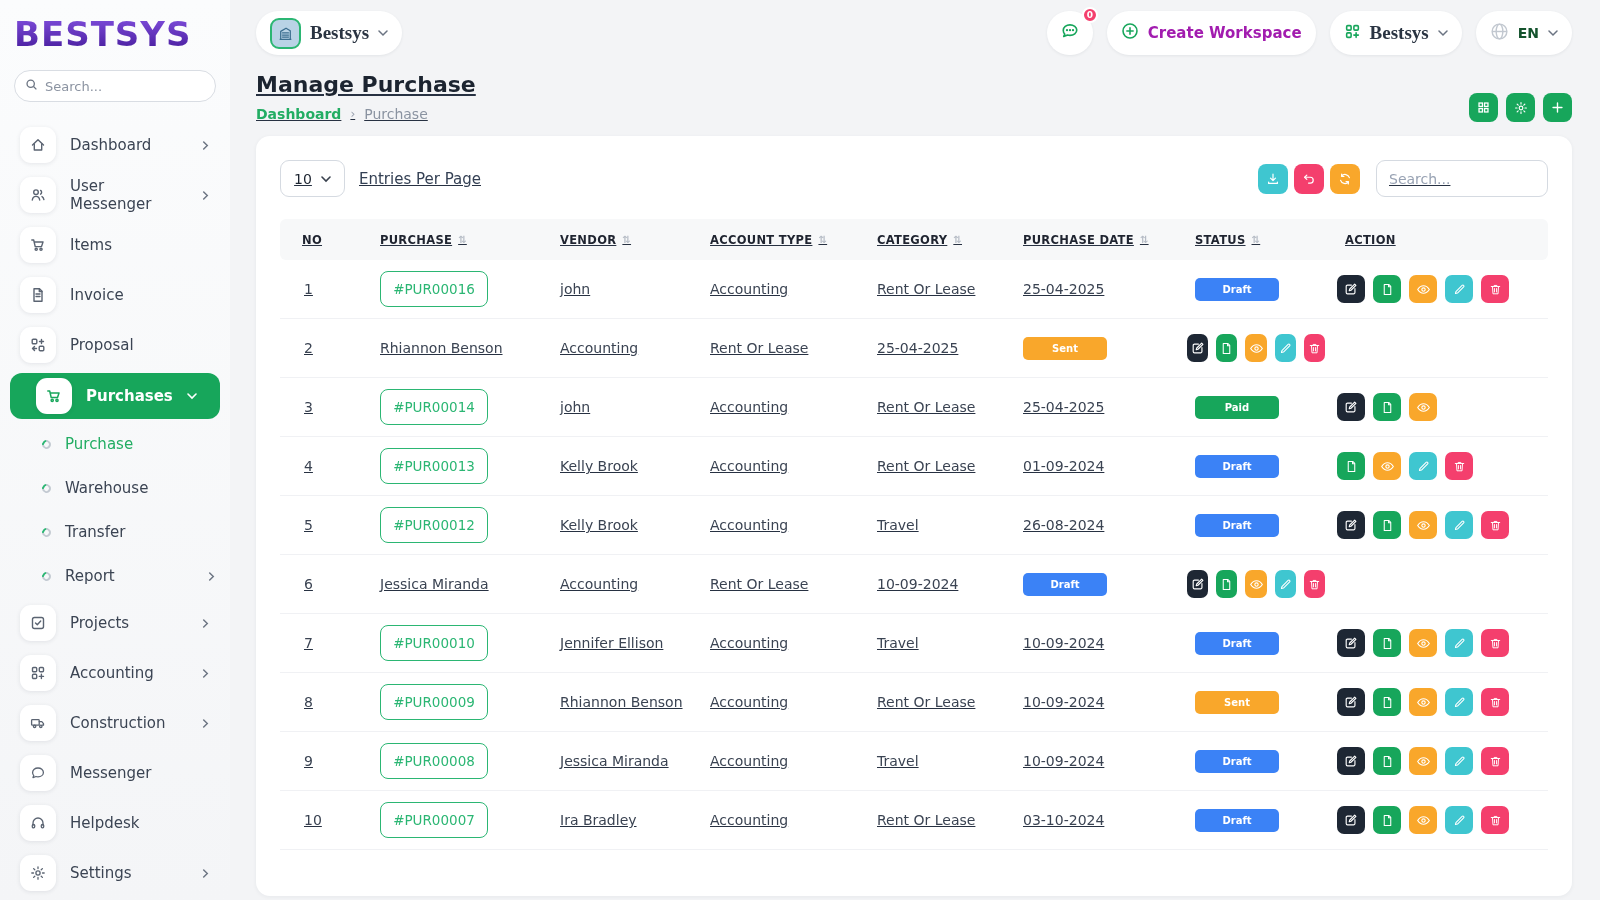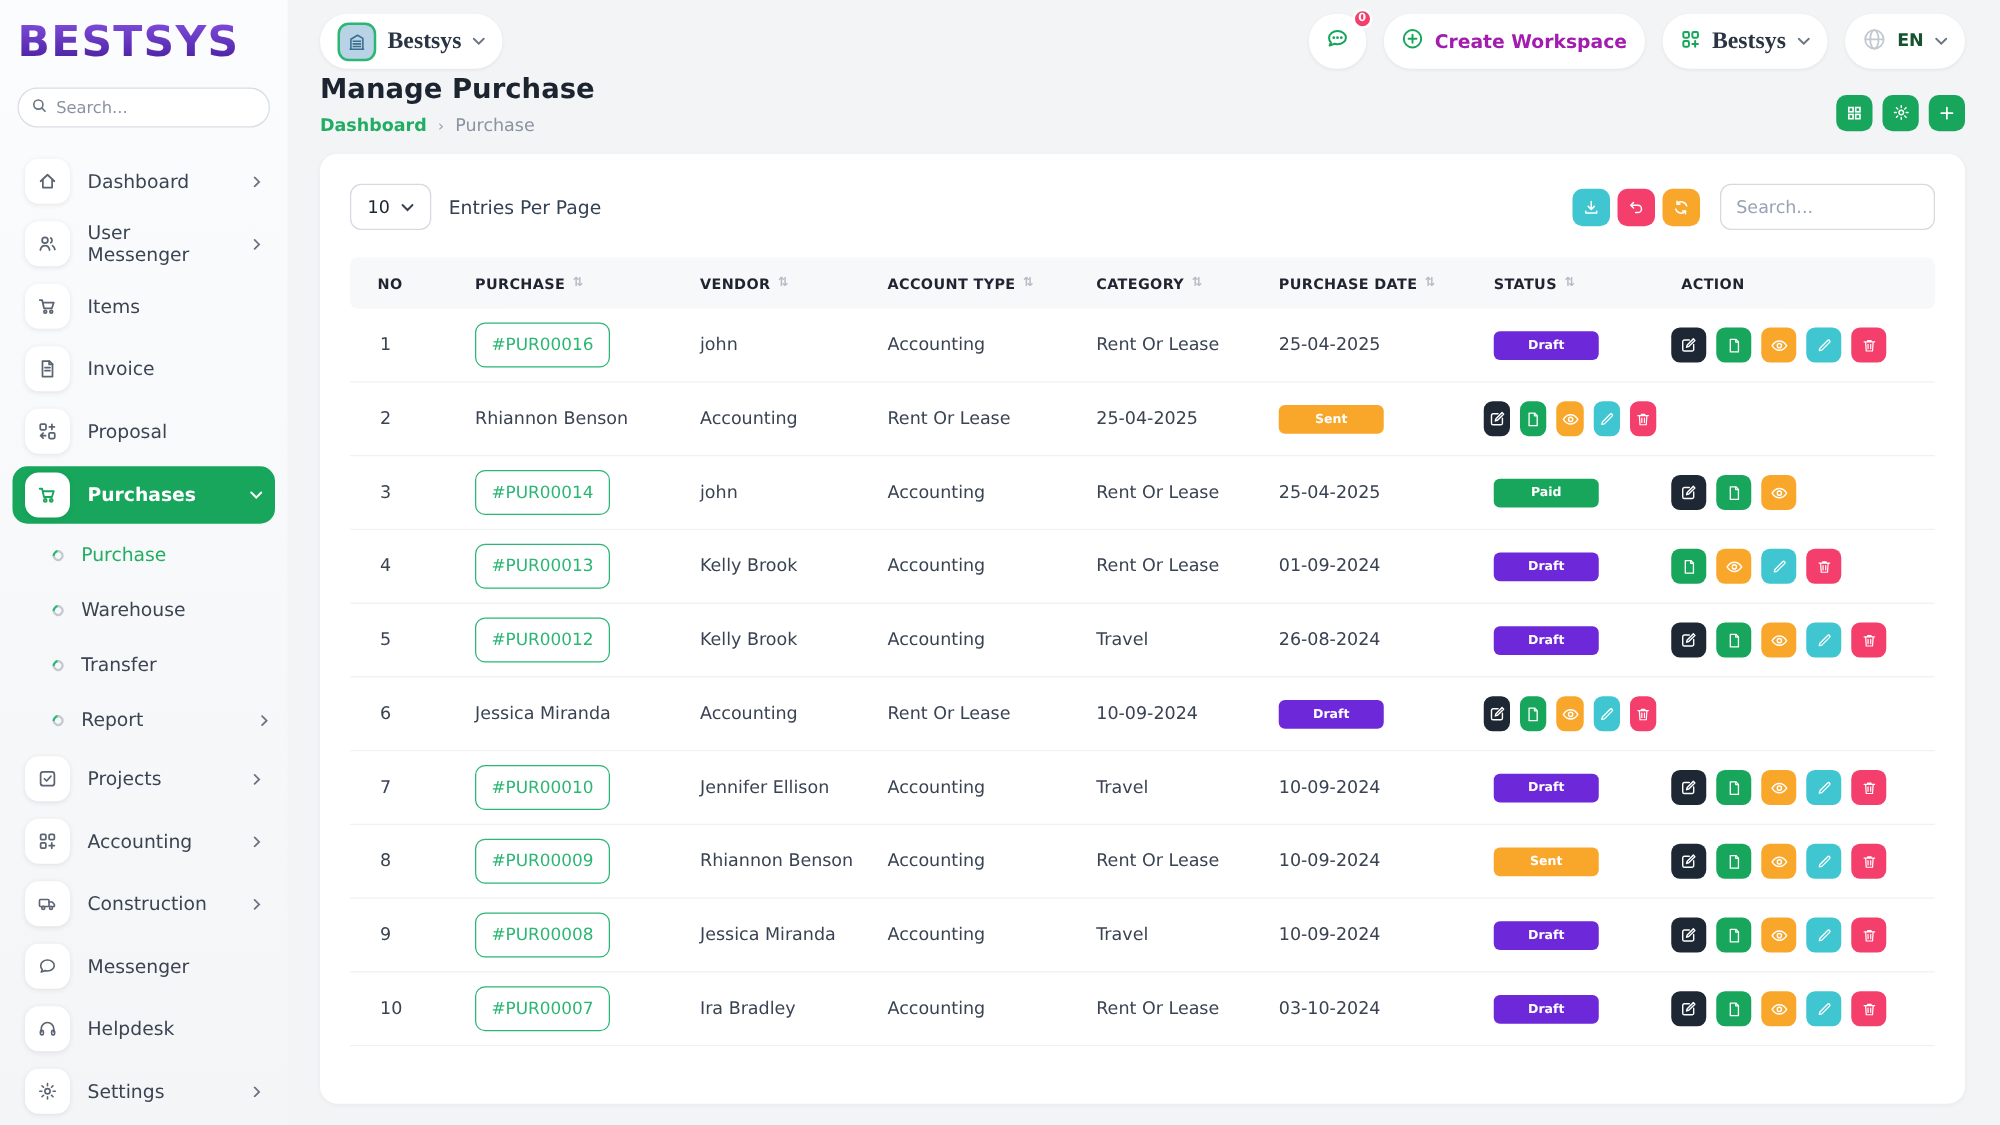--- a/index.html
+++ b/index.html
@@ -8,21 +8,21 @@
 
   
   .sidebar { width:230px; min-width:230px; height:100%; background:linear-gradient(180deg,#fbfcfd,#f4f5f7); padding:10px 14px; position:relative; }
   .logo { font-size:34px; font-weight:800; letter-spacing:1px; background:linear-gradient(180deg,#8a57e8,#3c1390); -webkit-background-clip:text; background-clip:text; color:transparent; line-height:48px; }
   .side-search { margin-top:12px; height:32px; background:#fff; border:1px solid #d9dde3; border-radius:16px; display:flex; align-items:center; padding:0 10px; gap:7px; color:#8b93a1; font-size:13px; }
   .menu { margin-top:18px; display:flex; flex-direction:column; }
   .mi { height:50px; display:flex; align-items:center; gap:14px; padding:0 6px; cursor:pointer; }
   .tile { width:36px; height:36px; background:#fff; border-radius:11px; box-shadow:0 1px 4px rgba(40,50,70,.10); display:flex; align-items:center; justify-content:center; color:#5b6472; flex:none; }
   .mi .lbl { font-size:15px; font-weight:500; color:#3b4453; flex:1; }
   .chev { color:#6b7482; display:flex; }
-  .mi.active { background:#17a65b; border-radius:12px; margin:3px -4px; padding:0 10px; height:46px; }
+  .mi.active { background:#17a65b; border-radius:12px; margin:3px -4px; padding:0 26px; height:46px; }
   .mi.active .lbl { color:#fff; font-weight:700; }
   .mi.active .tile { color:#17a65b; }
   .mi.active .chev { color:#fff; }
   .sub { display:flex; flex-direction:column; }
   .smi { height:44px; display:flex; align-items:center; gap:14px; padding-left:28px; cursor:pointer; }
   .donut { width:9px; height:9px; border:2px solid #c3cad2; border-radius:50%; border-left-color:#2bb673; transform:rotate(40deg); flex:none; }
   .smi .lbl { font-size:15px; font-weight:500; color:#3b4453; flex:1; }
   .smi.active .lbl { color:#22ad63; }
 
   
@@ -30,31 +30,31 @@
   .topbar { display:flex; align-items:center; justify-content:space-between; height:50px; }
   .pill { background:#fff; border-radius:22px; box-shadow:0 1px 3px rgba(40,50,70,.08); display:flex; align-items:center; height:44px; padding:0 14px; gap:9px; cursor:pointer; }
   .ws-ico { width:31px; height:31px; border-radius:9px; background:#b9d3e6; border:2px solid #2bb673; display:flex; align-items:center; justify-content:center; }
   .serif { font-family:"Liberation Serif","DejaVu Serif",serif; font-weight:700; font-size:19px; color:#2a3442; }
   .right-pills { display:flex; gap:14px; align-items:center; }
   .chat-pill { position:relative; width:46px; justify-content:center; }
   .badge0 { position:absolute; top:-4px; right:-5px; background:#f43f6d; color:#fff; font-size:9px; font-weight:700; width:16px; height:16px; border-radius:50%; display:flex; align-items:center; justify-content:center; border:2px solid #fff; }
   .cw-lbl { font-size:15px; font-weight:600; color:#a21caf; }
   .en { color:#14532d; font-weight:700; font-size:14px; }
 
-  .pagehead { display:flex; justify-content:space-between; align-items:center; margin-top:1px; }
+  .pagehead { display:flex; justify-content:space-between; align-items:flex-end; margin-top:14px;text-decoration:underline; }
   .pagetitle { font-size:22px; font-weight:700; color:#1c2430; }
   .crumbs { margin-top:9px; font-size:14px; display:flex; gap:9px; align-items:center; }
   .crumbs .c1 { color:#22ad63; font-weight:600; cursor:pointer; }
   .crumbs .sep { color:#9aa2af; font-size:12px; }
   .crumbs .c2 { color:#8a93a1; }
   .head-actions { display:flex; gap:8px; margin-top:12px; }
   .gbtn { width:29px; height:29px; border:none; border-radius:8px; background:#17a65b; color:#fff; display:flex; align-items:center; justify-content:center; cursor:pointer; }
 
   
-  .card { margin-top:14px; background:#fff; border-radius:14px; box-shadow:0 1px 4px rgba(40,50,70,.06); padding:24px; height:760px; }
+  .card { margin-top:14px; background:#fff; border-radius:14px; box-shadow:0 1px 4px rgba(40,50,70,.06); padding:24px; height:760px;text-decoration:underline; }
   .controls { display:flex; align-items:center; }
   .select { width:65px; height:37px; border:1px solid #d5dae1; border-radius:9px; display:flex; align-items:center; justify-content:center; gap:9px; font-size:14px; color:#1c2430; cursor:pointer; background:#fff; }
   .entries { margin-left:14px; font-size:15px; font-weight:500; color:#344054; }
   .ctr-right { margin-left:auto; display:flex; align-items:center; gap:6px; }
   .cbtn { width:30px; height:30px; border:none; border-radius:8px; color:#fff; display:flex; align-items:center; justify-content:center; cursor:pointer; }
   .c-dl { background:#3fc6d0; } .c-undo { background:#f43f6d; } .c-ref { background:#f9a72b; }
   .tsearch { width:172px; height:37px; margin-left:10px; border:1px solid #d5dae1; border-radius:9px; padding:0 12px; font-size:14px; color:#344054; font-family:inherit; }
   .tsearch::placeholder { color:#98a2b3; }
 
   
@@ -63,21 +63,21 @@
   .thead { background:#f7f8f9; border-radius:6px; height:41px; }
   .th { font-size:11.5px; font-weight:700; color:#1f2430; letter-spacing:.3px; display:flex; align-items:center; gap:6px; padding-left:20px; }
   .th:first-child { padding-left:22px; }
   .sort { color:#b6bcc6; font-size:10px; }
   .rowline { height:59px; border-bottom:1px solid #f0f1f4; }
   .rowline:first-child { border-top:none; }
   .td { font-size:14px; color:#3a4352; padding-left:20px; }
   .td.no { padding-left:24px; }
   .pid { display:inline-block; border:1px solid #2bb673; color:#2bb673; border-radius:8px; padding:9px 0; width:108px; text-align:center; font-size:13.5px; cursor:pointer; background:#fff; }
   .status { display:inline-block; width:84px; height:23px; line-height:23px; text-align:center; border-radius:5px; color:#fff; font-size:10px; font-weight:600; }
-  .s-draft { background:#6d28d9; } .s-sent { background:#f9a72b; } .s-paid { background:#17a65b; }
+  .s-draft { background:#3b82f6; } .s-sent { background:#f9a72b; } .s-paid { background:#17a65b; }
   .acts { display:flex; gap:8px; padding-left:12px; }
   .act { width:28px; height:28px; border:none; border-radius:7px; display:flex; align-items:center; justify-content:center; cursor:pointer; color:#fff; }
   .a-edit { background:#1e2734; } .a-file { background:#17a65b; } .a-eye { background:#f9a72b; } .a-pencil { background:#3fc6d0; } .a-trash { background:#f43f6d; }
 </style>
 </head>
 <body>
 
 <div class="layout">
 
   <aside class="sidebar">

